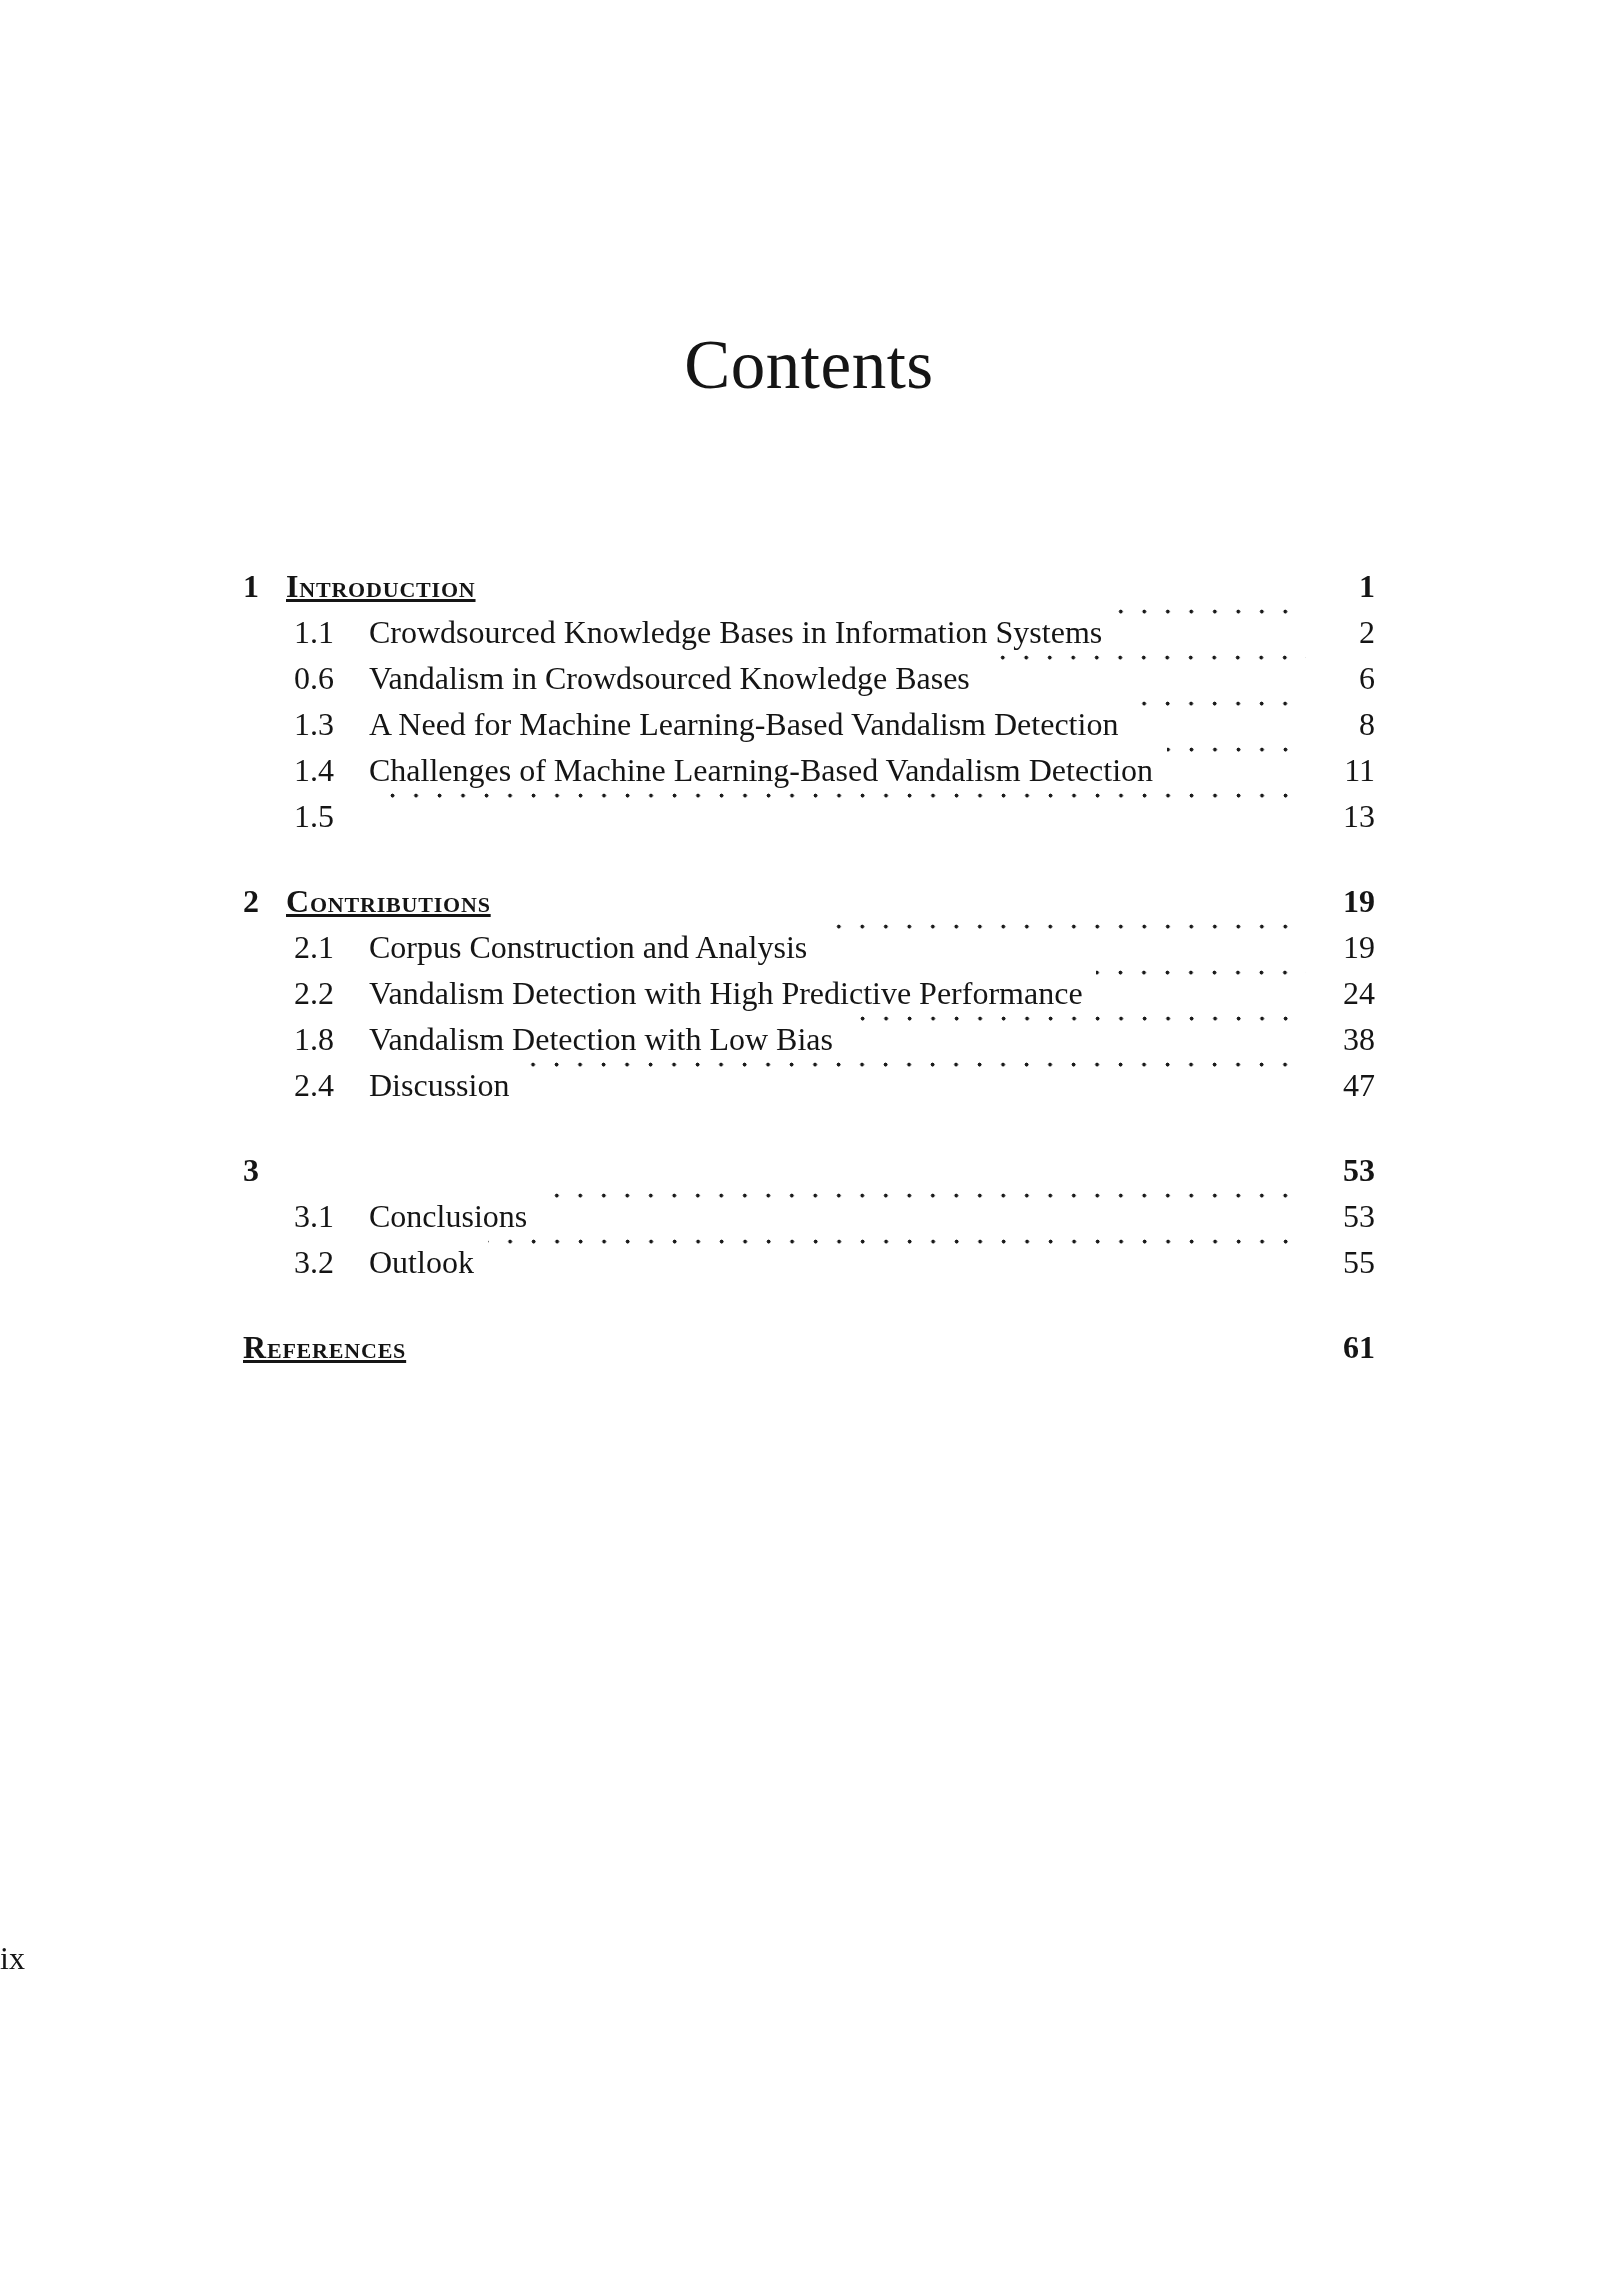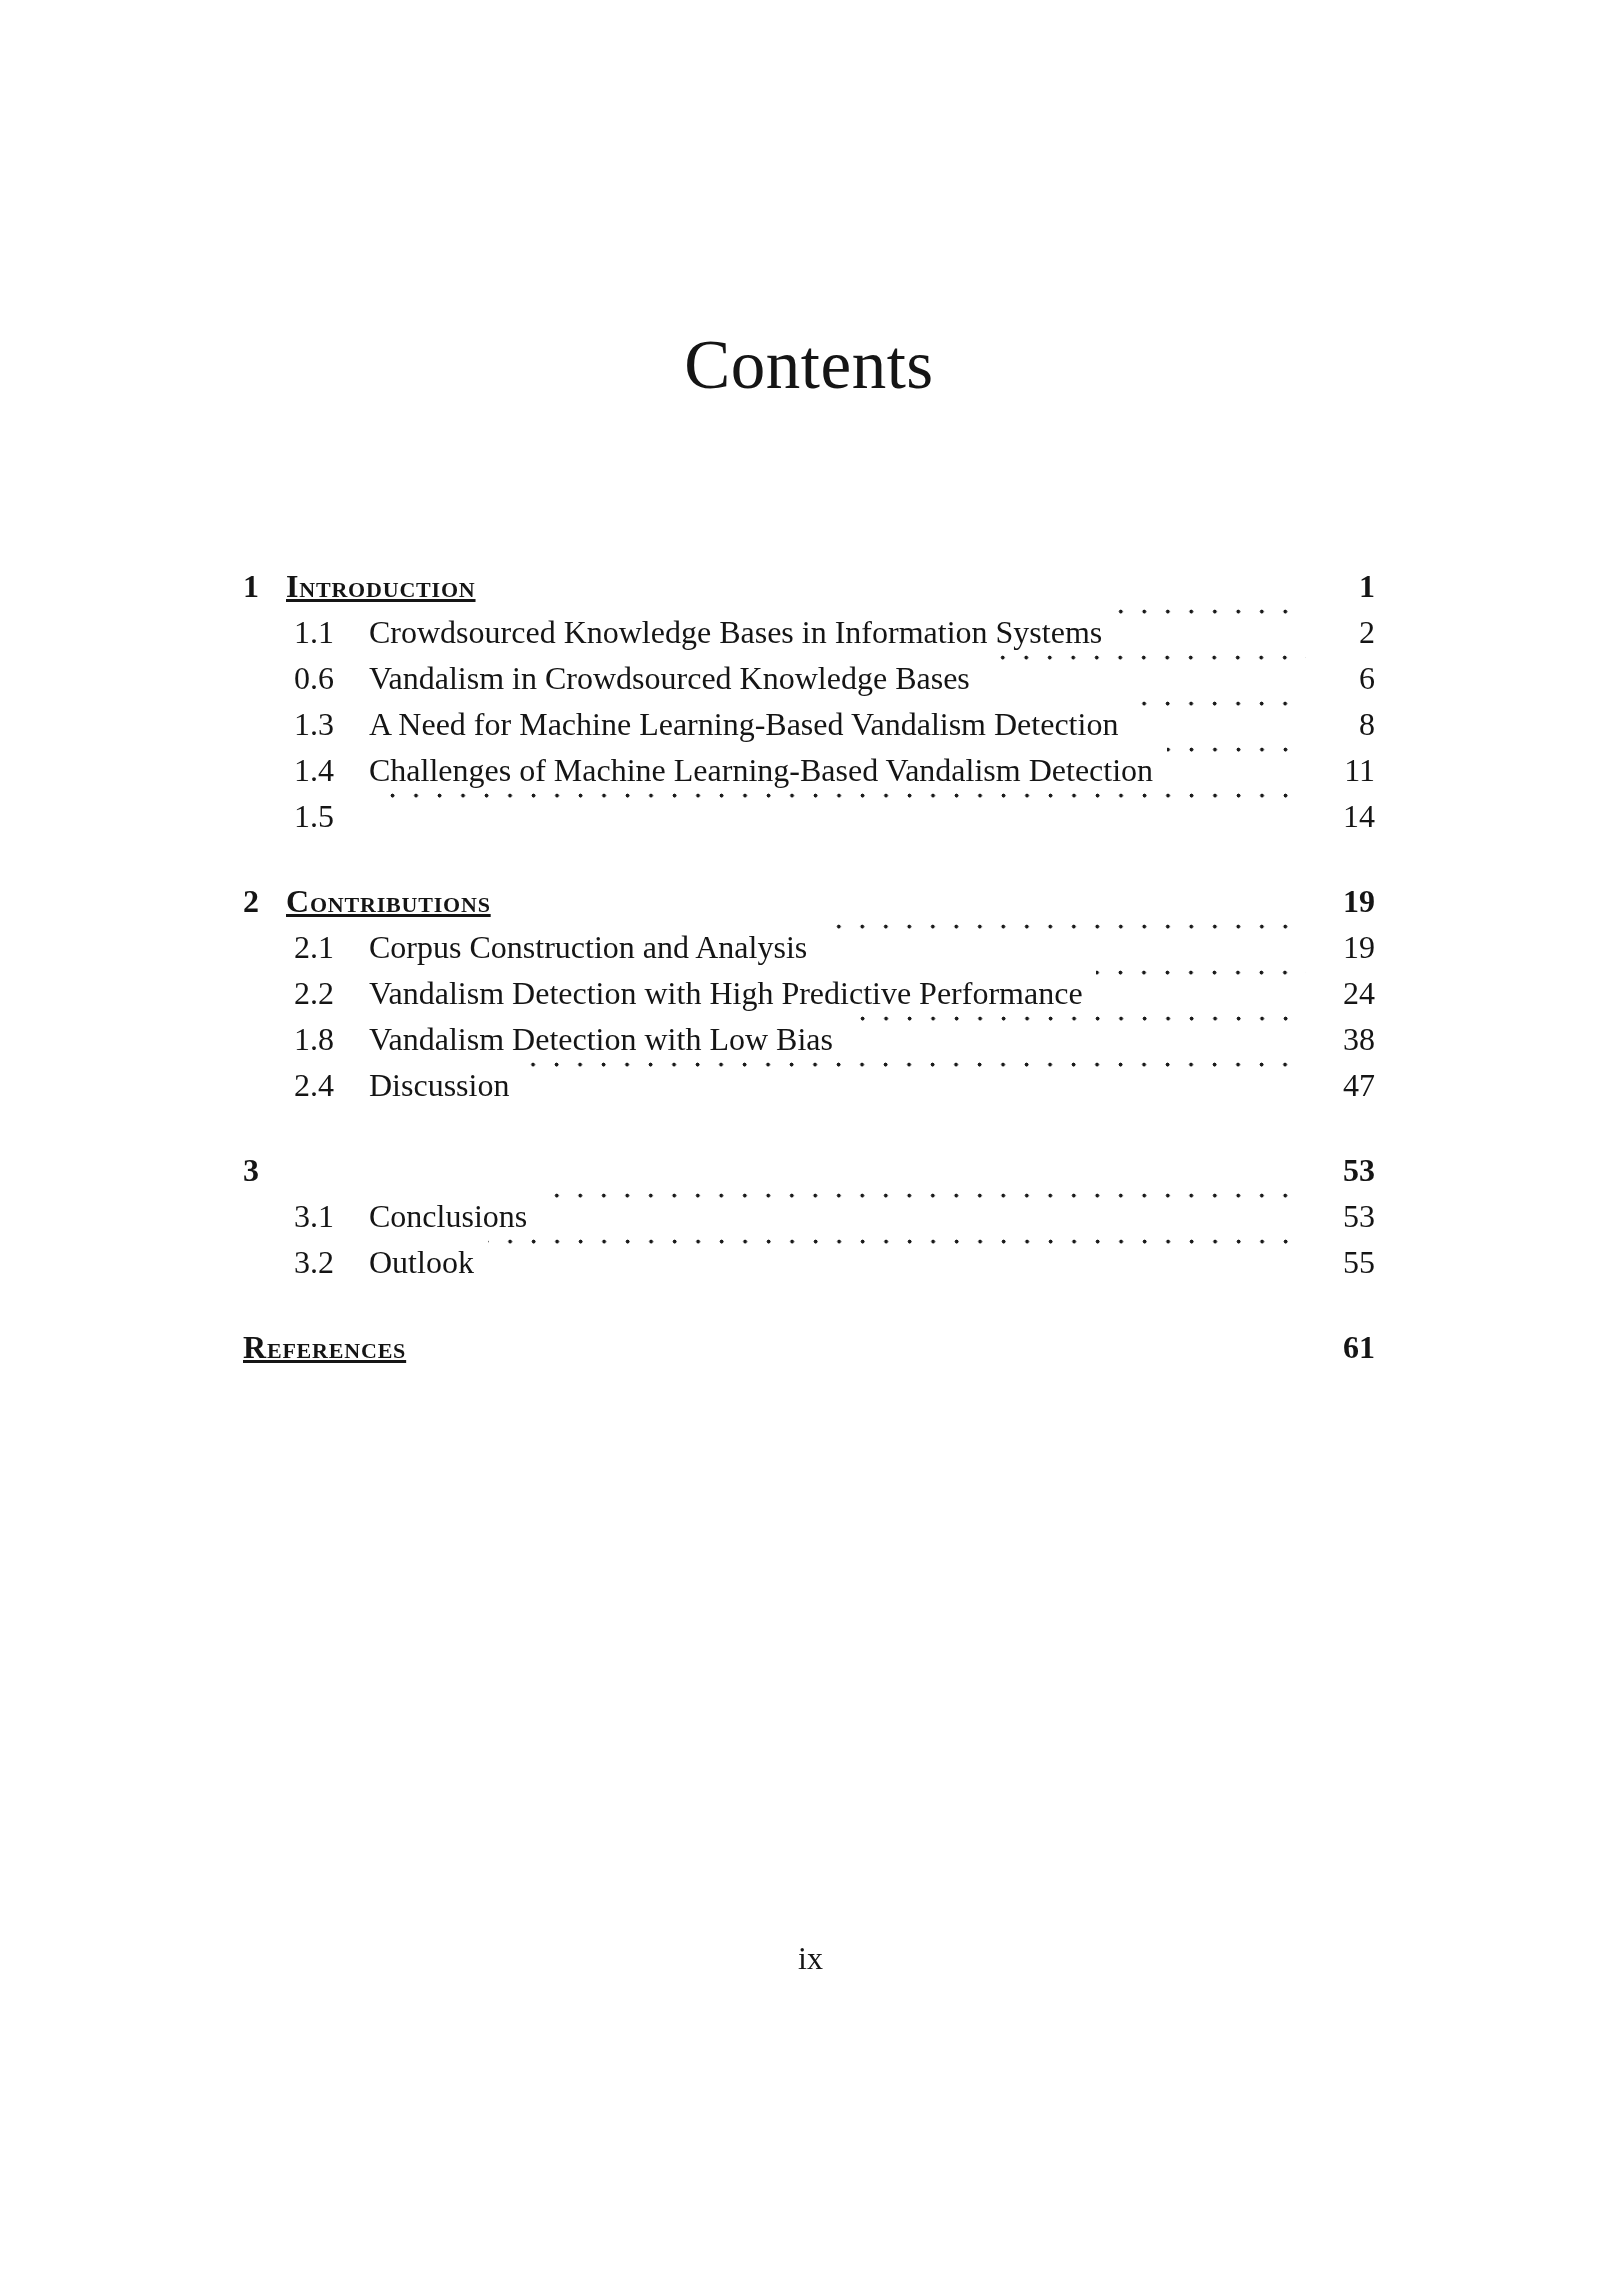--- a/index.html
+++ b/index.html
@@ -55,21 +55,21 @@
     background-size: 23.5px 4.9px;
     background-repeat: repeat-x;
     background-position: right 0 bottom 0;
   }
   .pagenum { flex: none; width: 59px; text-align: right; }
   .references-group { margin-top: 33px; }
   .footer {
     position: absolute;
     left: 0; right: 0;
     top: 1935px;
-    text-align: center;
+    text-align: left;
     font-size: 32px;
     line-height: 46px;
     font-family: Liberation Serif, serif;
   }
 </style>
 </head>
 <body>
 
 <div class="page">
 
@@ -104,21 +104,21 @@
       </div>
       <div class="row section-row">
         <span class="sec-num">1.4</span>
         <span class="sec-title">Challenges of Machine Learning-Based Vandalism Detection</span>
         <span class="leader"></span>
         <span class="pagenum">11</span>
       </div>
       <div class="row section-row">
         <span class="sec-num">1.5</span>
         <span class="leader"></span>
-        <span class="pagenum">14</span>
+        <span class="pagenum">13</span>
       </div>
     </div>
 
     <div class="chapter-group">
       <div class="row chapter-row">
         <span class="chapter-num">2</span>
         <span class="chapter-title">Contributions</span>
         <span class="spacer"></span>
         <span class="pagenum">19</span>
       </div>

